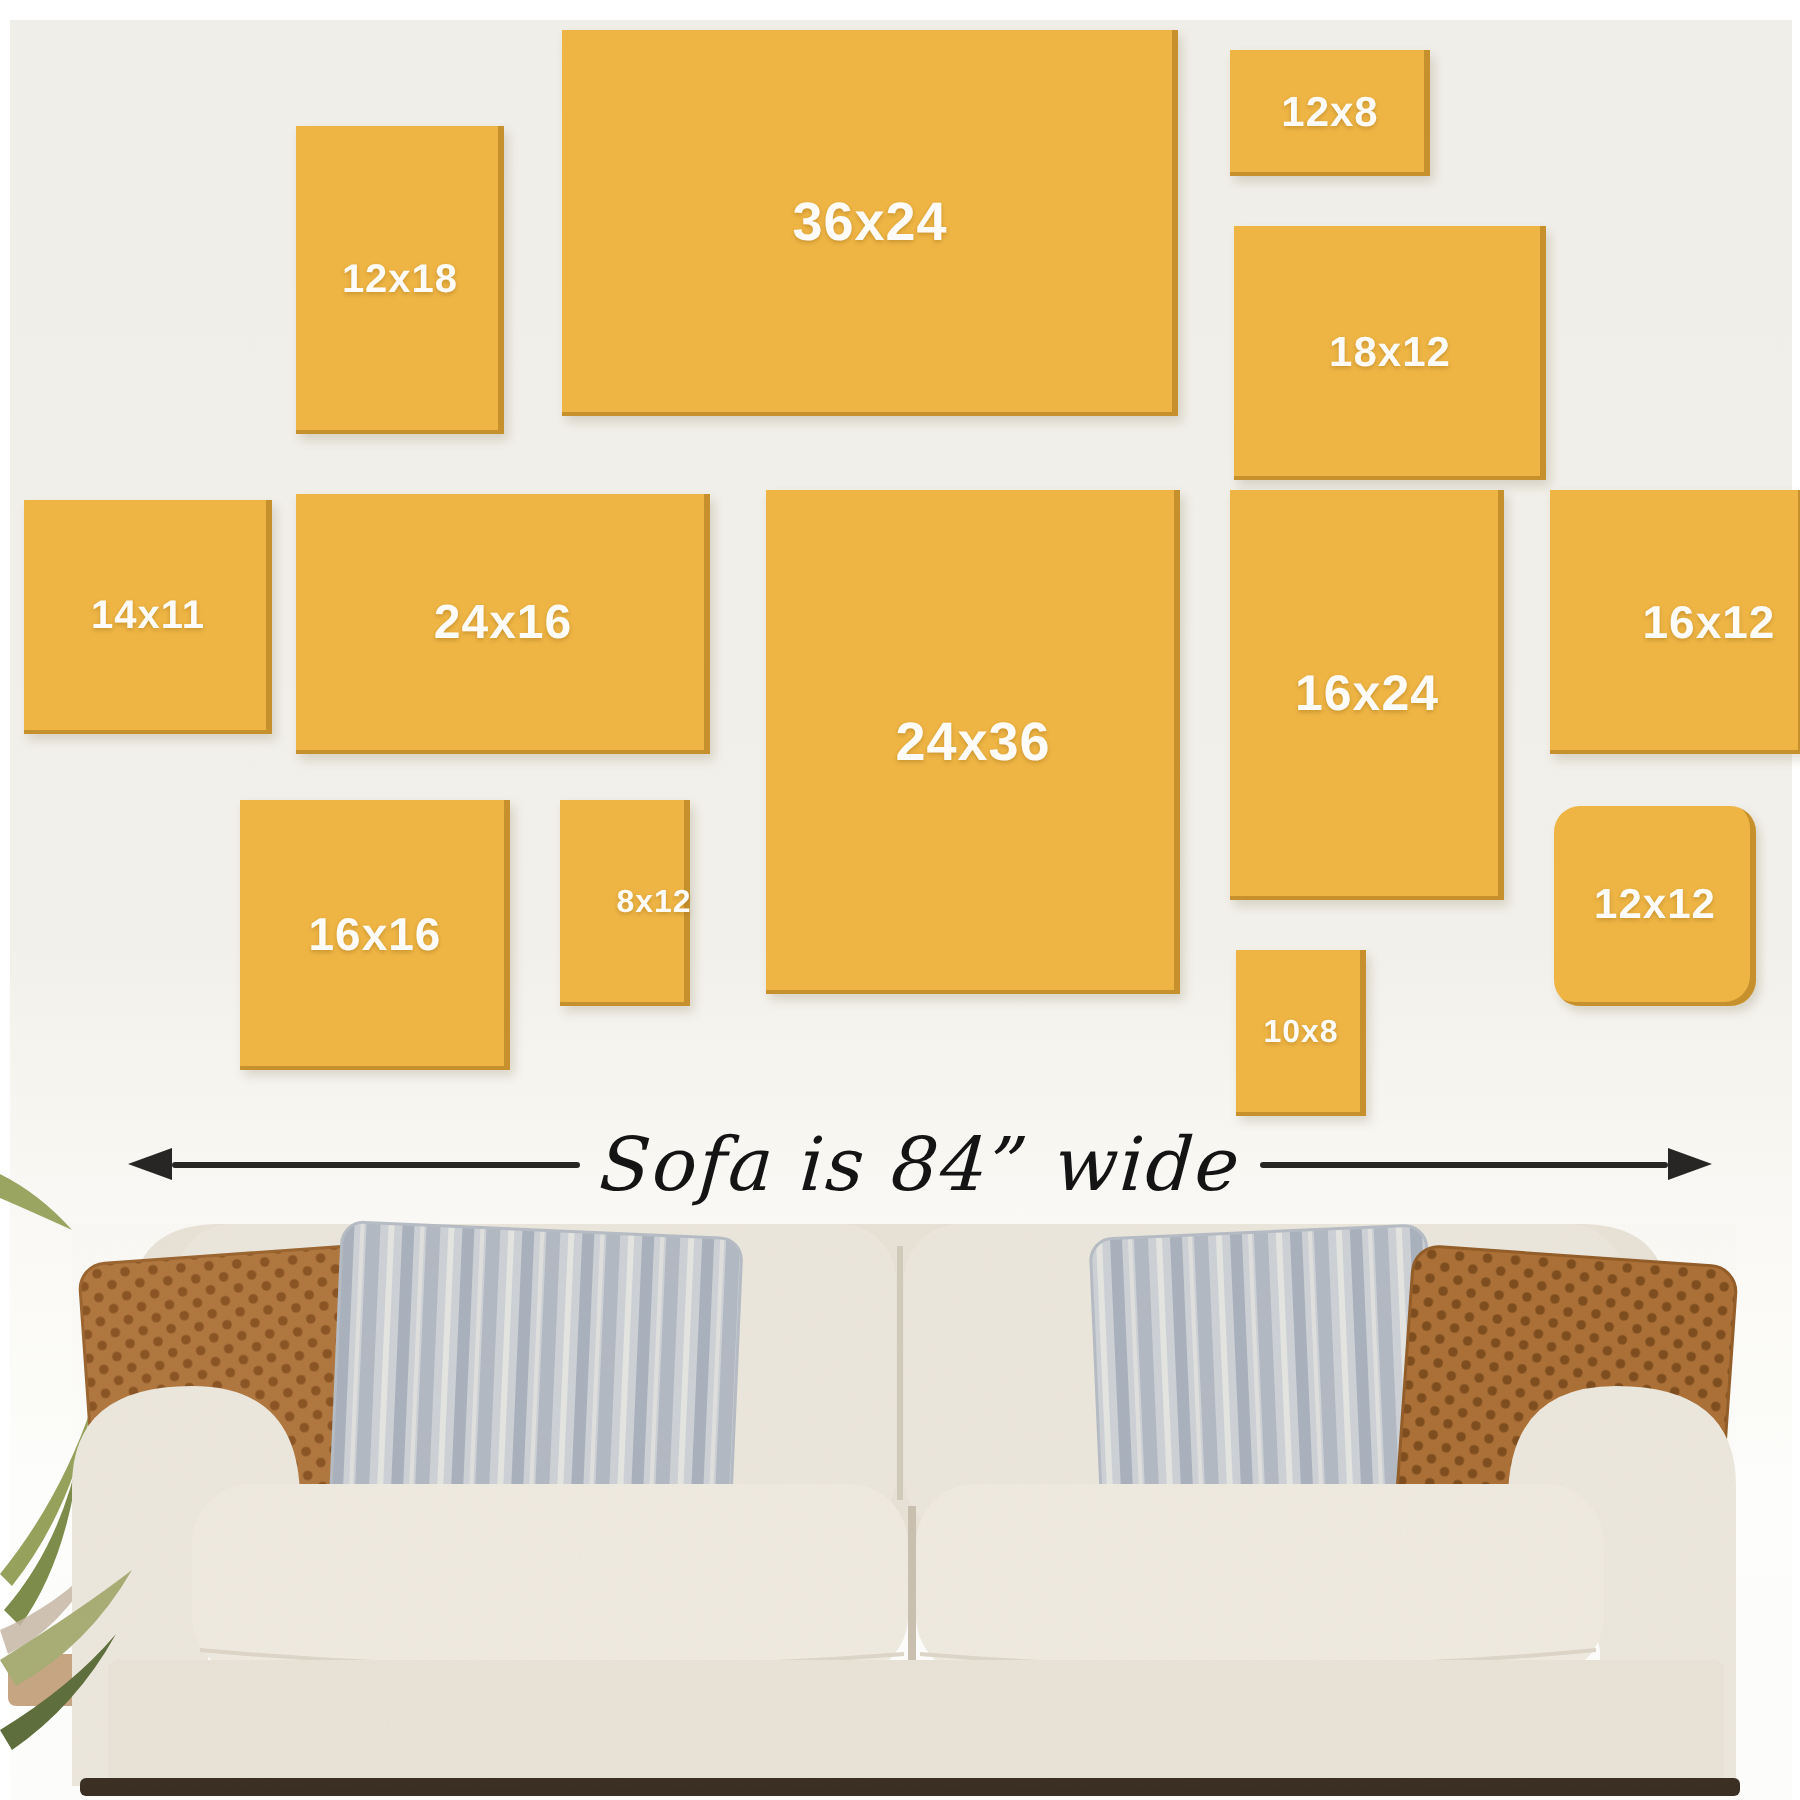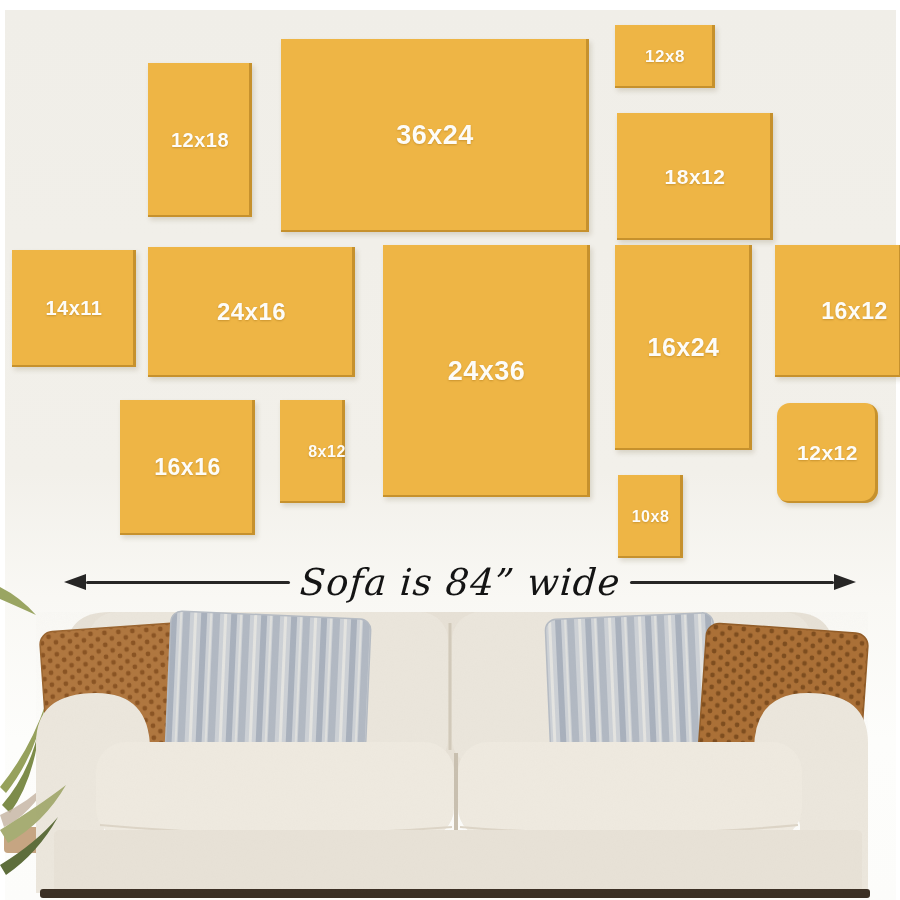--- a/index.html
+++ b/index.html
@@ -16,22 +16,22 @@
     position:absolute;display:flex;align-items:center;justify-content:center;
     background:#eeb545;
     box-shadow:inset -3px -2px 0 rgba(166,115,26,.55), 2px 3px 5px rgba(95,75,35,.18);
   }
   .frame-label{
     color:#fdfcf8;font-weight:bold;letter-spacing:.5px;
     text-shadow:0 1px 2px rgba(150,100,15,.4);
     font-family:"Liberation Sans",sans-serif;
   }
   .f1{left:148px;top:63px;width:104px;height:154px;}  .f1 .frame-label{font-size:20px;}
-  .f2{left:281px;top:15px;width:308px;height:193px;margin-top:24px;}  .f2 .frame-label{font-size:27px;}
-  .f3{left:615px;top:25px;width:100px;height:63px;}   .f3 .frame-label{font-size:17px;}
+  .f2{left:281px;top:15px;width:308px;height:193px;}  .f2 .frame-label{font-size:27px;}
+  .f3{left:615px;top:25px;width:100px;height:63px;}   .f3 .frame-label{font-size:21px;}
   .f4{left:617px;top:113px;width:156px;height:127px;}  .f4 .frame-label{font-size:21px;}
   .f5{left:12px;top:250px;width:124px;height:117px;}  .f5 .frame-label{font-size:20px;}
   .f6{left:148px;top:247px;width:207px;height:130px;} .f6 .frame-label{font-size:24px;}
   .f7{left:383px;top:245px;width:207px;height:252px;} .f7 .frame-label{font-size:27px;}
   .f8{left:615px;top:245px;width:137px;height:205px;} .f8 .frame-label{font-size:25px;}
   .f9{left:775px;top:245px;width:95px;height:132px;padding-left:32px;} .f9 .frame-label{font-size:23px;}
   .f10{left:120px;top:400px;width:135px;height:135px;}.f10 .frame-label{font-size:23px;}
   .f11{left:280px;top:400px;width:65px;height:103px;} .f11 .frame-label{font-size:16px;margin-left:29px;}
   .f12{left:618px;top:475px;width:65px;height:83px;}  .f12 .frame-label{font-size:16px;}
   .f13{left:777px;top:403px;width:101px;height:100px;border-radius:13px;}.f13 .frame-label{font-size:21px;}

